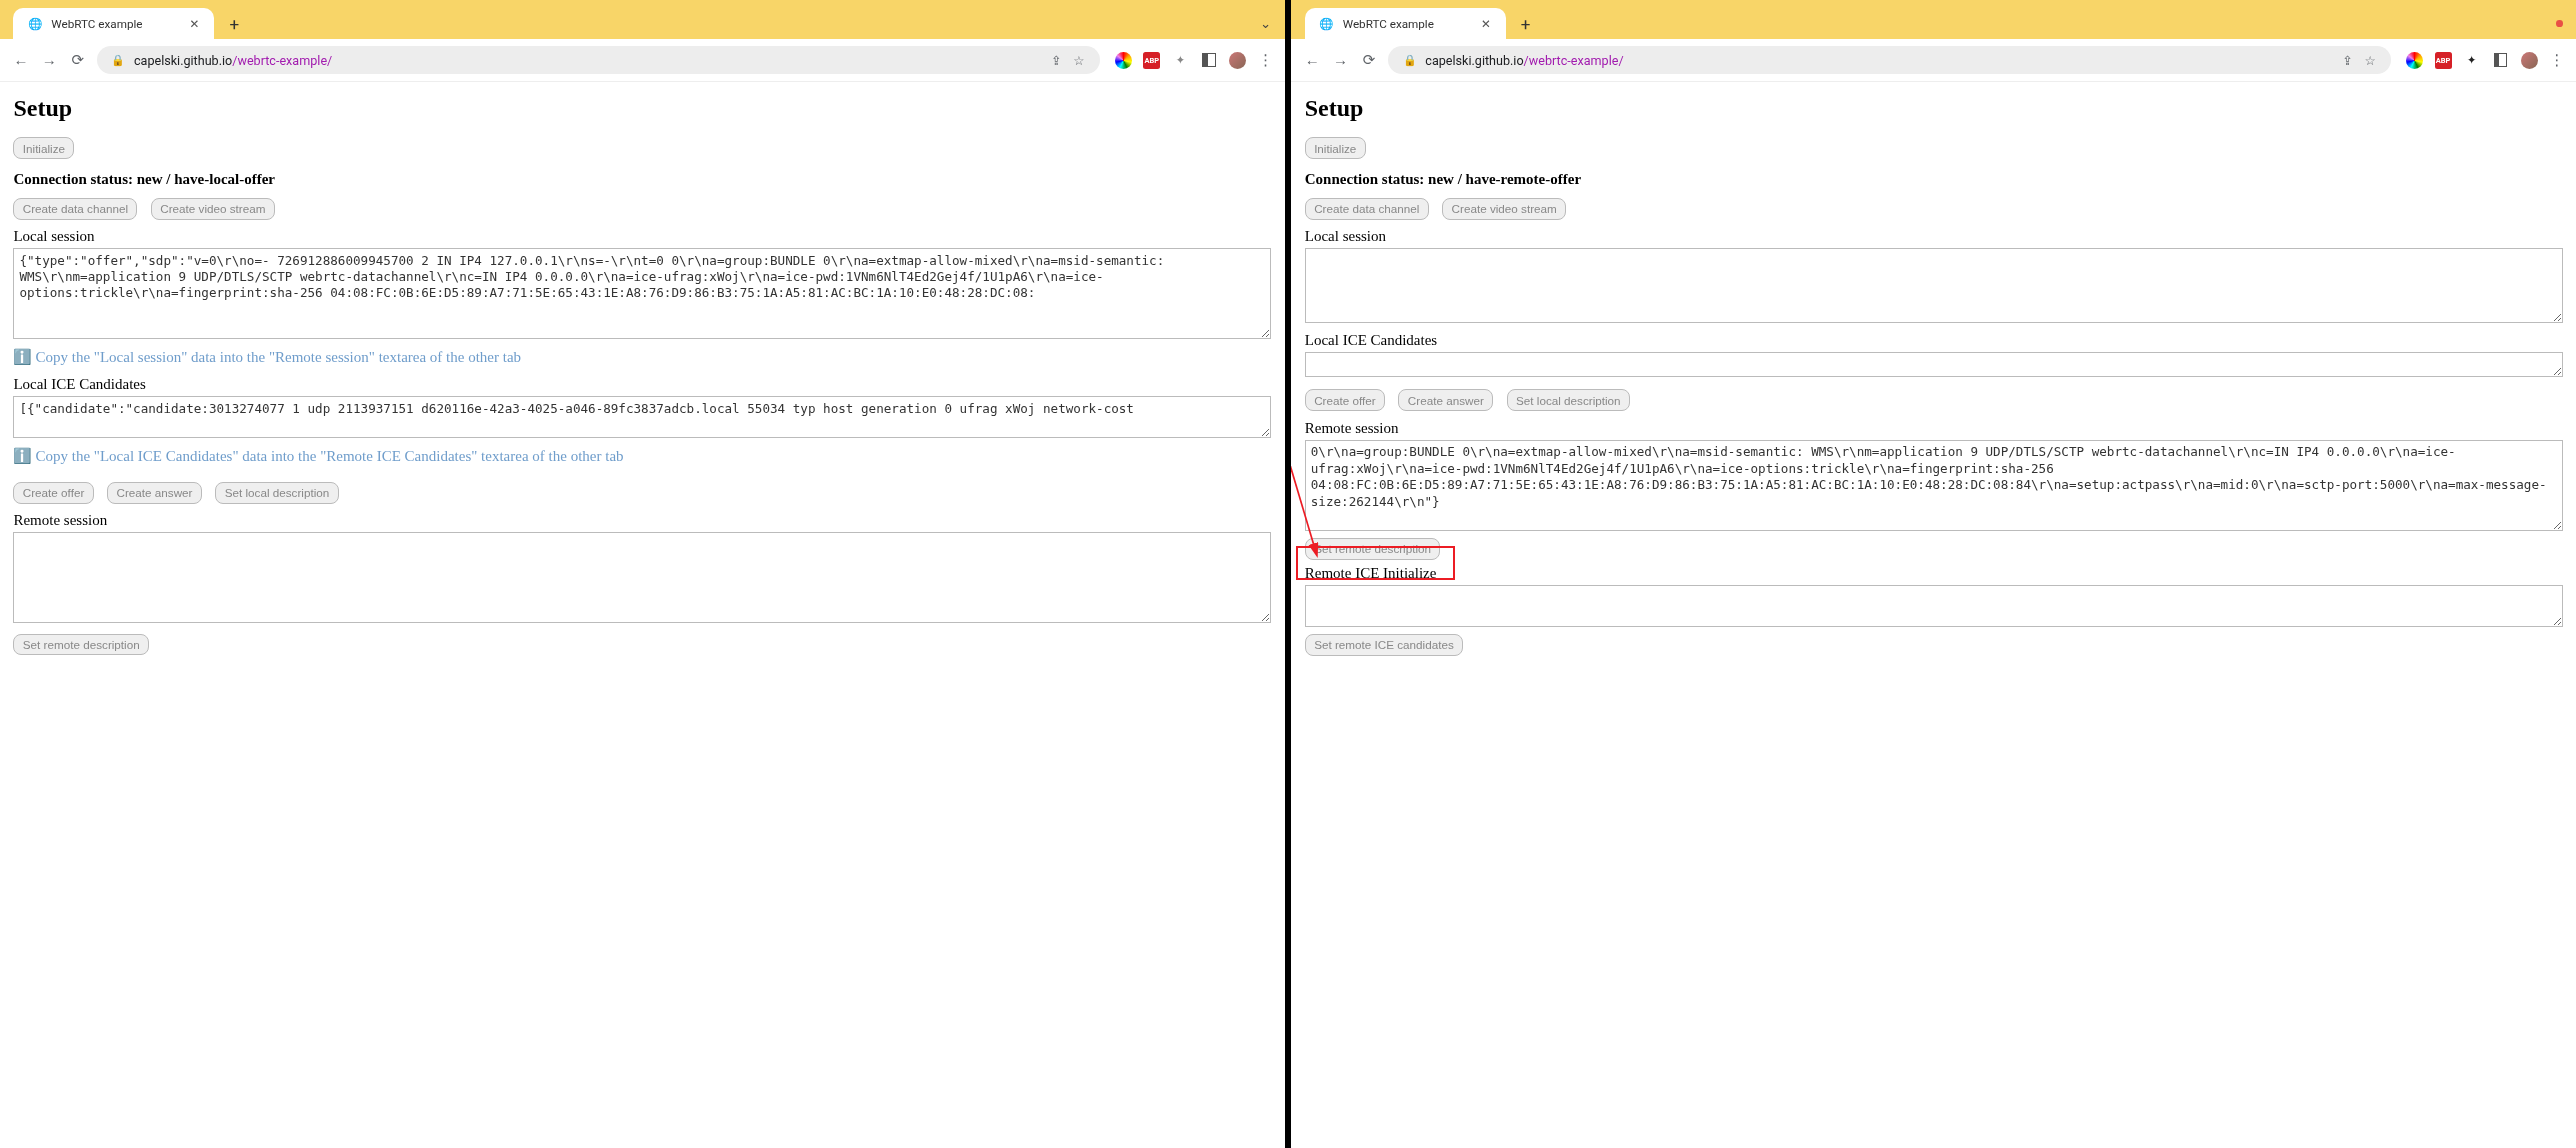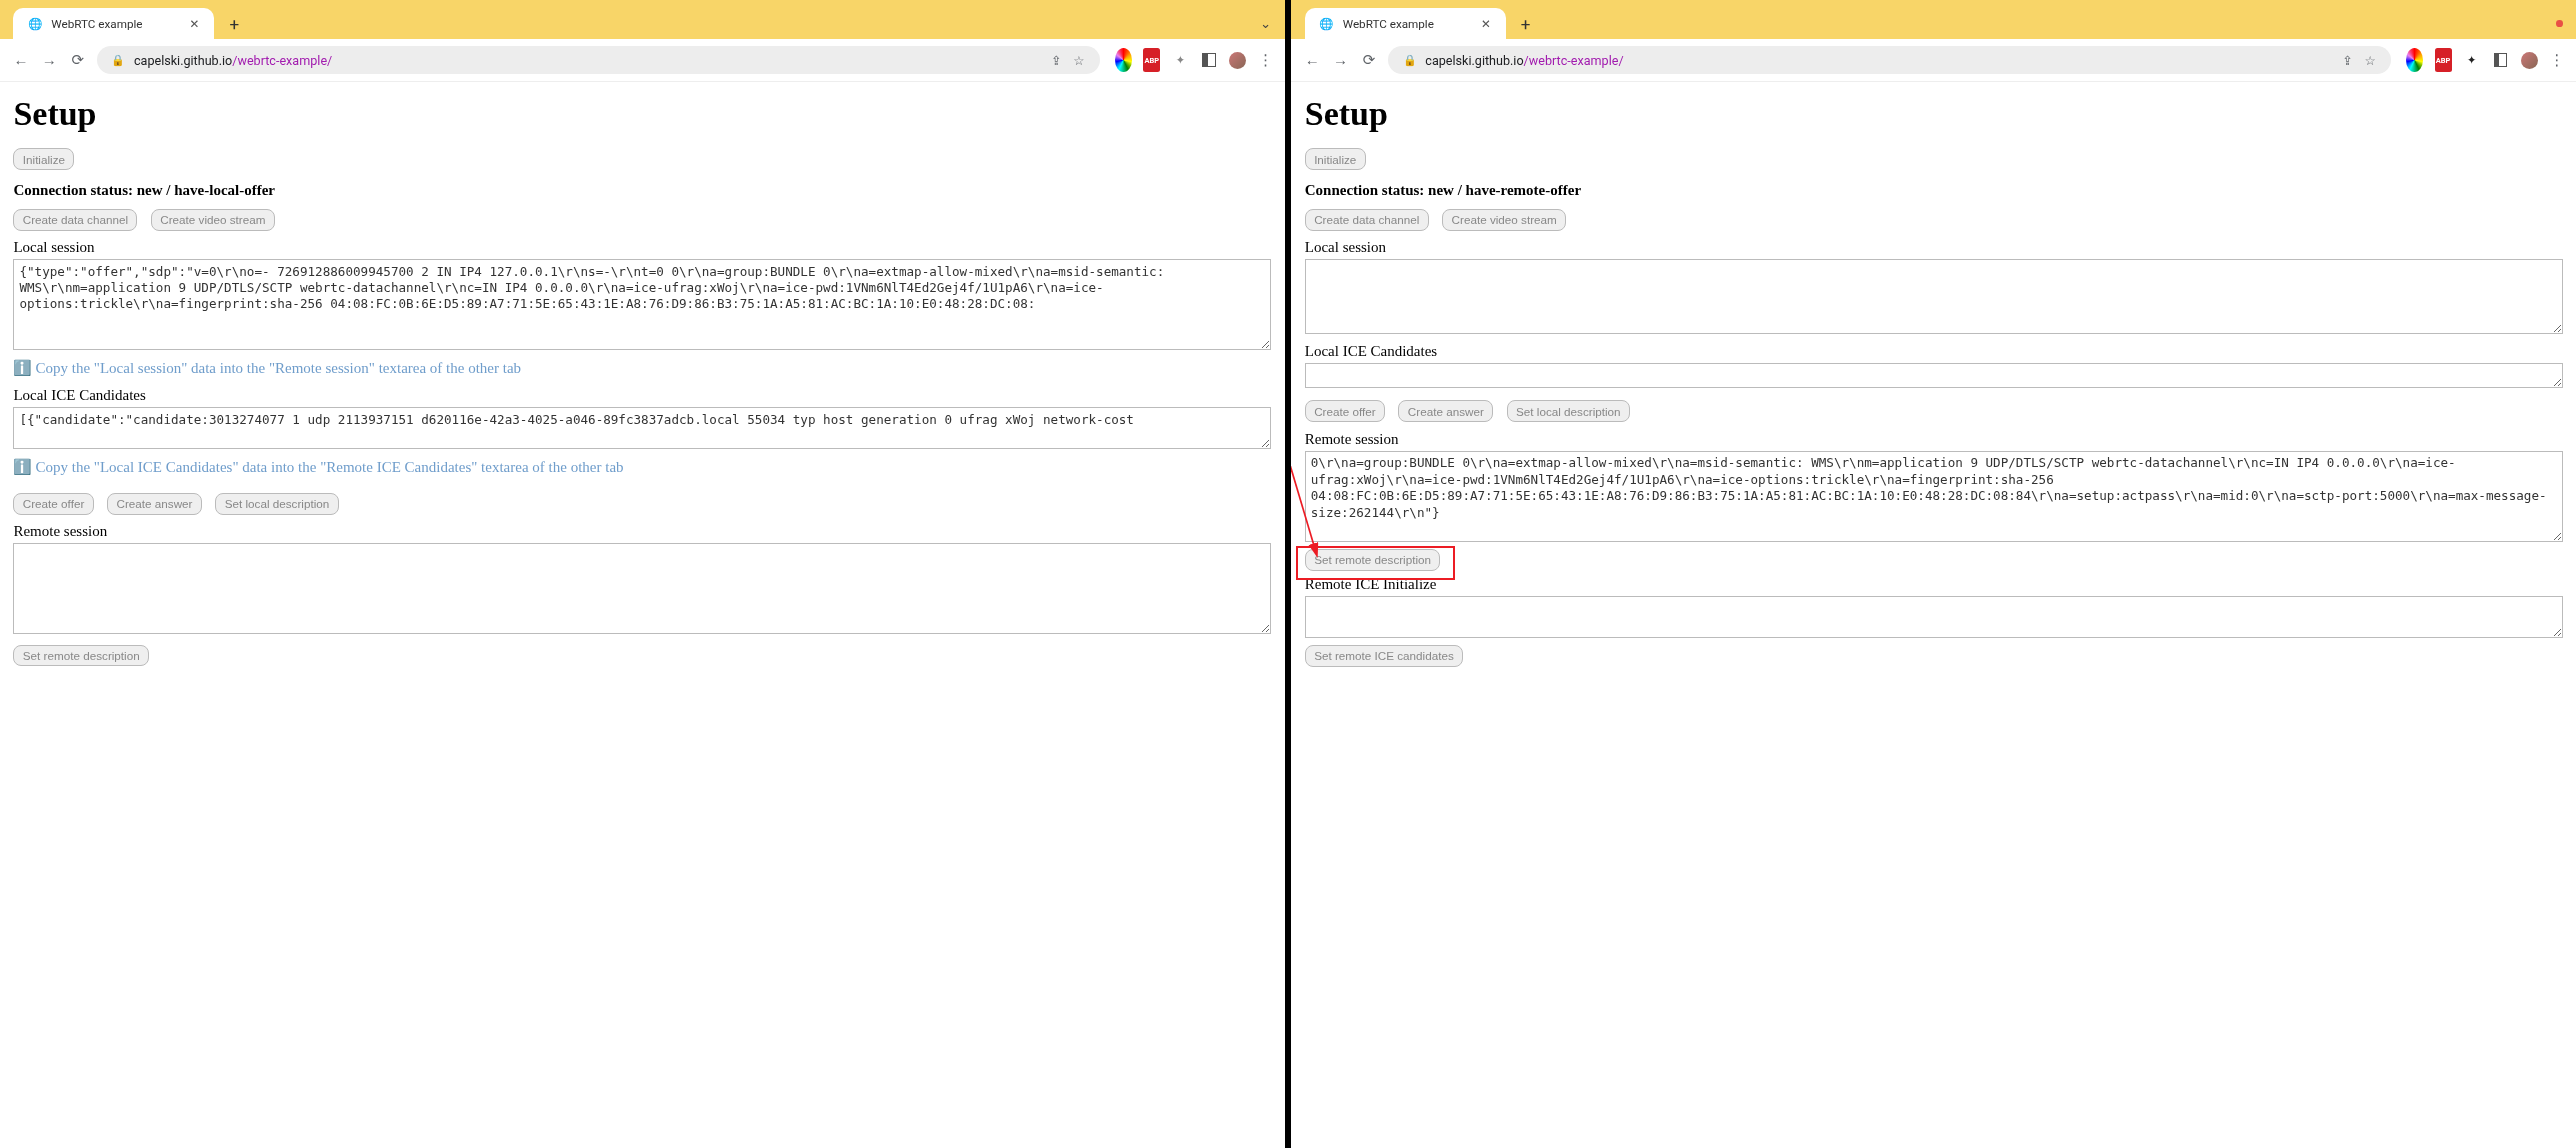--- a/index.html
+++ b/index.html
@@ -96,35 +96,35 @@
     .addr-bar .lock { font-size: 11px; color:#5f6368;}
     .addr-bar .host { color:#202124; }
     .addr-bar .path { color:#a21caf; }
     .addr-bar .right { margin-left:auto; display:flex; gap:11.7px; align-items:center; color:#5f6368;}
     .ext-icons {
       display: flex;
       align-items: center;
       gap: 11.7px;
       padding-left: 5px;
     }
-    .ext-icon { width:17px; height:24px; display:flex; align-items:center; justify-content:center; font-size:11.7px;}
+    .ext-icon { width:17px; height:17px; display:flex; align-items:center; justify-content:center; font-size:11.7px;}
     .abp { background:#d62027; color:#fff; border-radius:2.5px; font-size:7.5px; font-weight:bold; padding:2.5px 1.7px;}
     .colorwheel { background:conic-gradient(red,orange,yellow,green,cyan,blue,violet,red); border-radius:50%;}
     .puzzle { color:#888;}
     .panel-icon { border:1.7px solid #555; width:13.4px; height:13.4px; position:relative;}
     .panel-icon::after{content:'';position:absolute;left:0;top:0;bottom:0;width:4.2px;background:#555;}
     .avatar { width:17px;height:17px;border-radius:50%;background:linear-gradient(135deg,#c77,#865);}
     .dots { font-size:15px; color:#5f6368; cursor:pointer;}
     .content {
       padding: 13.4px;
       overflow-y: auto;
       font-family: "Times New Roman", serif;
     }
     .content h1 {
-      font-size: 34px;
+      font-size: 24px;
       font-weight: bold;
       margin-bottom: 15px;
     }
     .content button {
       font-family: -apple-system, sans-serif;
       font-size: 11.7px;
       padding: 3.4px 8.4px;
       background: #efefef;
       border: 0.8px solid #bbb;
       border-radius: 8px;

